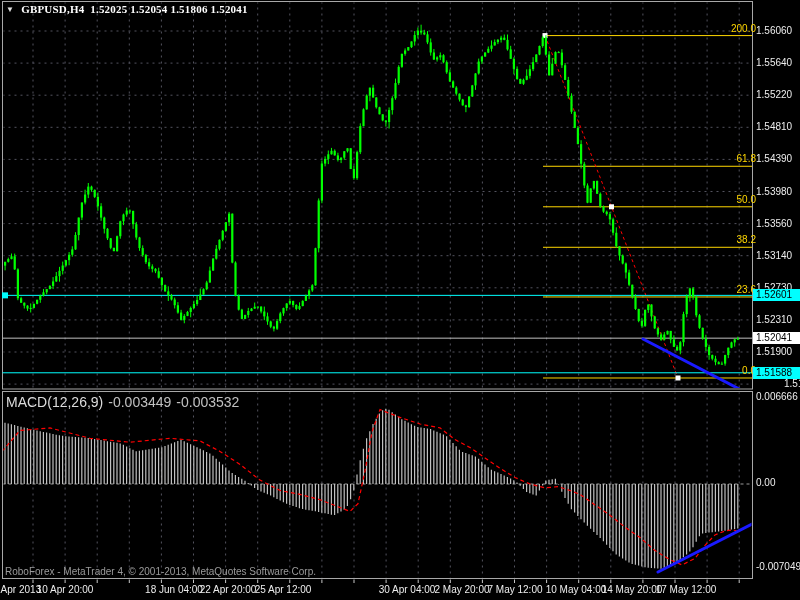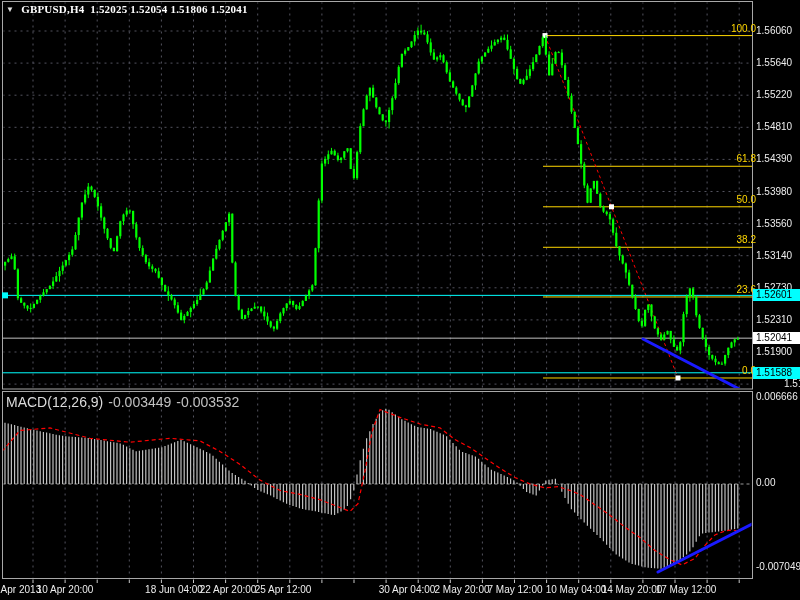--- a/index.html
+++ b/index.html
@@ -855,36 +855,37 @@
       <div class="timelbl" style="left:93px;top:584px;margin-top:35px;">15 Apr 12:00</div>
       <div class="timelbl" style="left:136px;top:584px;">18 Jun 04:00</div>
       <div class="timelbl" style="left:190px;top:584px;">22 Apr 20:00</div>
       <div class="timelbl" style="left:245px;top:584px;">25 Apr 12:00</div>
       <div class="timelbl" style="left:369px;top:584px;">30 Apr 04:00</div>
       <div class="timelbl" style="left:424px;top:584px;">2 May 20:00</div>
       <div class="timelbl" style="left:477px;top:584px;">7 May 12:00</div>
       <div class="timelbl" style="left:538px;top:584px;">10 May 04:00</div>
       <div class="timelbl" style="left:594px;top:584px;">14 May 20:00</div>
       <div class="timelbl" style="left:648px;top:584px;">17 May 12:00</div>
-      <div class="fiblbl" style="left:710px;top:22.585714285713784px;">100.0</div>
+      <div class="fiblbl" style="left:710px;top:22.585714285713784px;">200.0</div>
       <div class="fiblbl" style="left:710px;top:153.2785714285718px;">61.8</div>
       <div class="fiblbl" style="left:710px;top:193.78571428571362px;">50.0</div>
       <div class="fiblbl" style="left:710px;top:234.2928571428571px;">38.2</div>
       <div class="fiblbl" style="left:710px;top:283.97142857142813px;">23.6</div>
       <div class="fiblbl" style="left:710px;top:364.98571428571347px;">0.0</div>
     </div>
 
   <div id="title-bar">
     <span class="tri">▼</span><span>GBPUSD,H4</span>&nbsp;&nbsp;<span>1.52025 1.52054 1.51806 1.52041</span>
   </div>
 
   <div id="macd-label-row">
     <span class="nm">MACD(12,26,9)</span><span class="v1">-0.003449</span><span class="v2">-0.003532</span>
   </div>
 
+  <div id="copyright">RoboForex - MetaTrader 4, © 2001-2013, MetaQuotes Software Corp.</div>
 
   <div class="tag cyan" style="top:289px;">1.52601</div>
   <div class="tag white" style="top:332px;">1.52041</div>
   <div class="tag cyan" style="top:367px;">1.51588</div>
 
   <div class="axis-zone" style="left:752px;top:0;width:48px;height:580px;"></div>
   <div class="axis-zone" style="left:0;top:580px;width:752px;height:20px;"></div>
 </div>
 
 </body></html>

